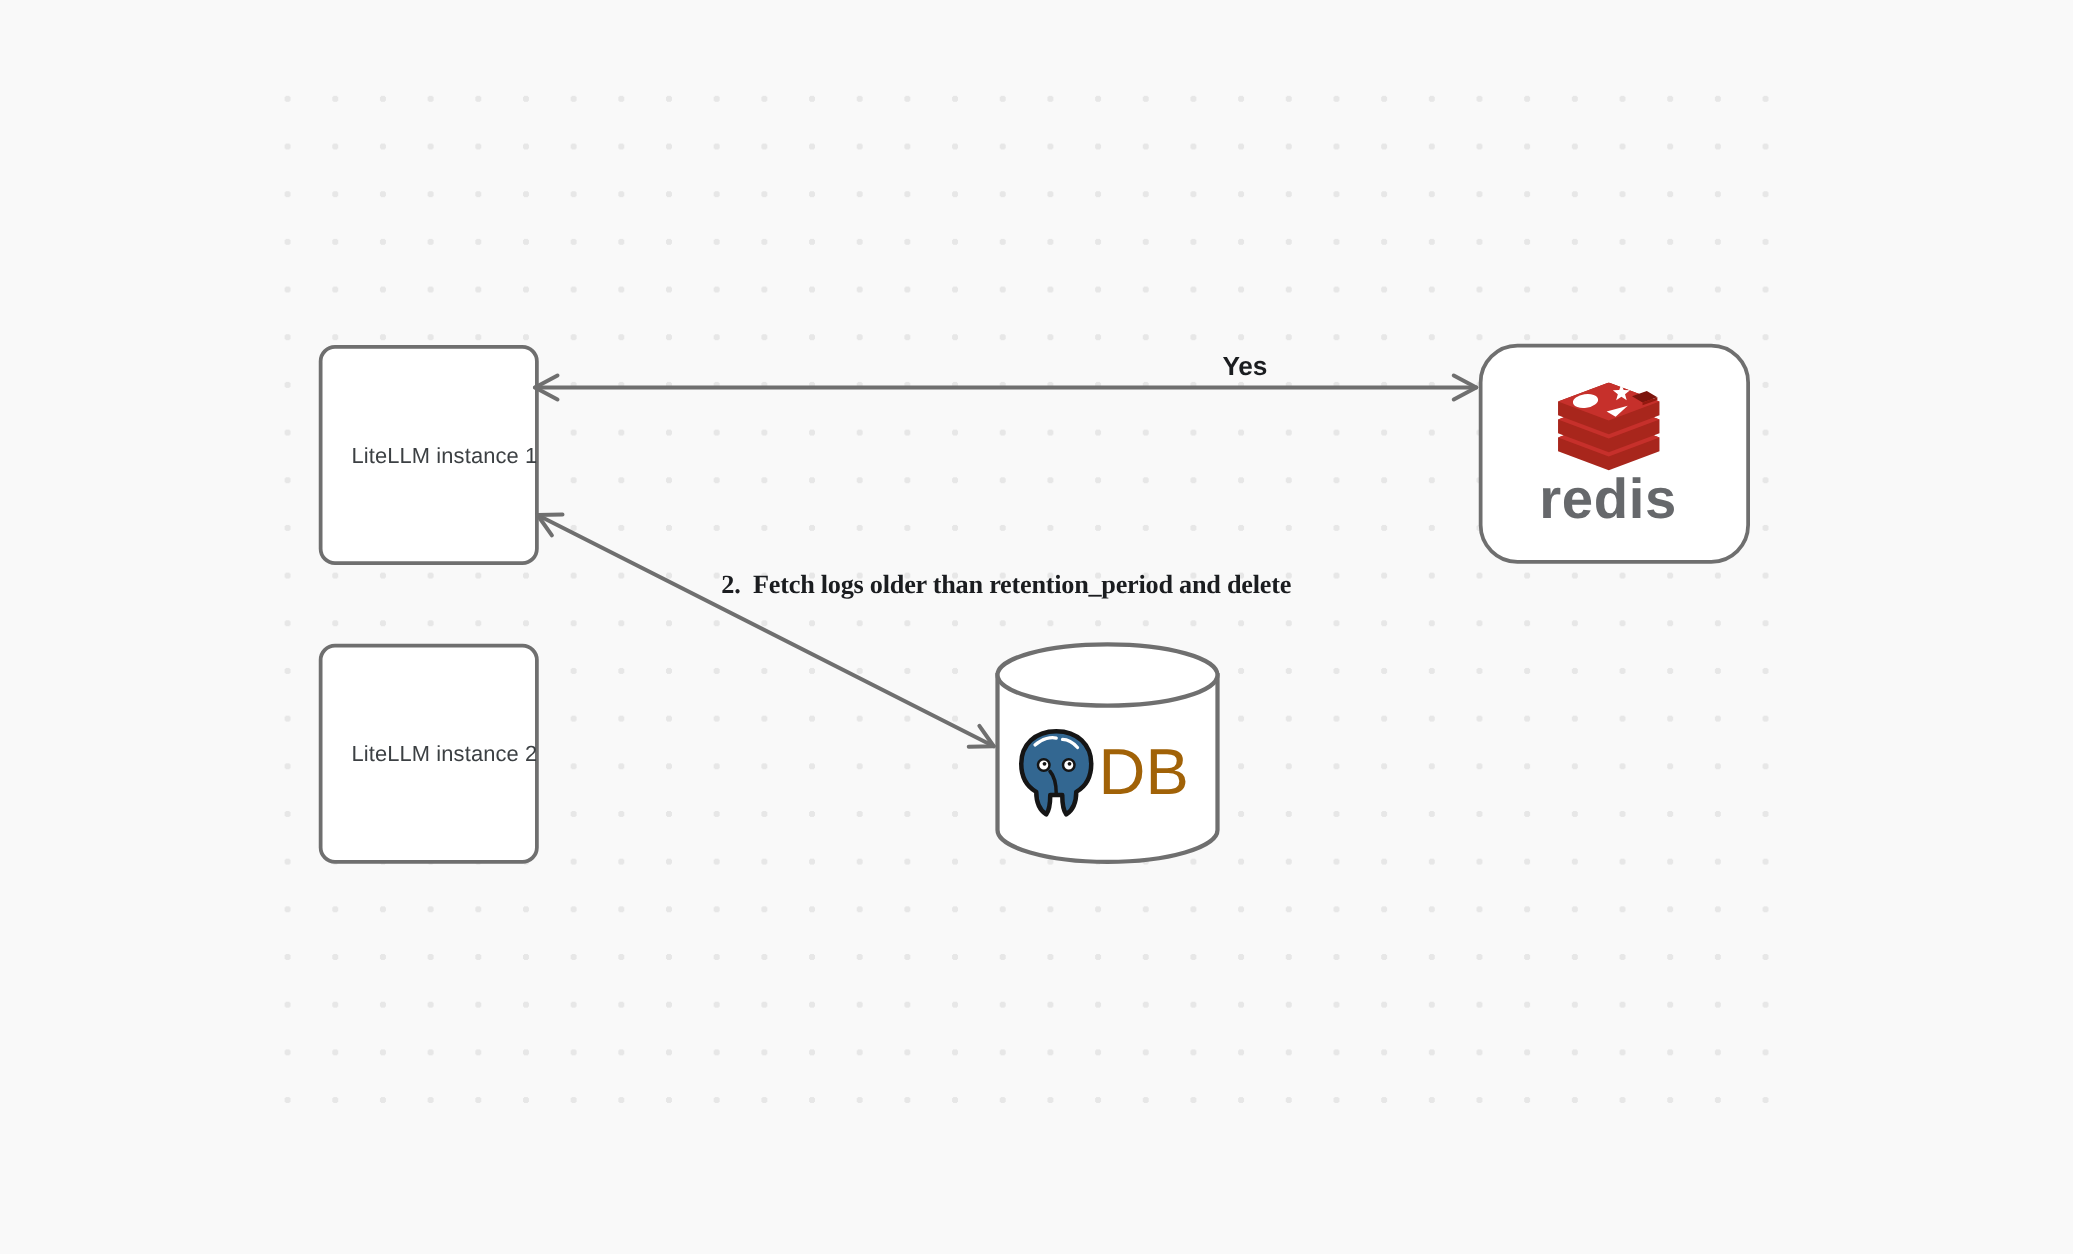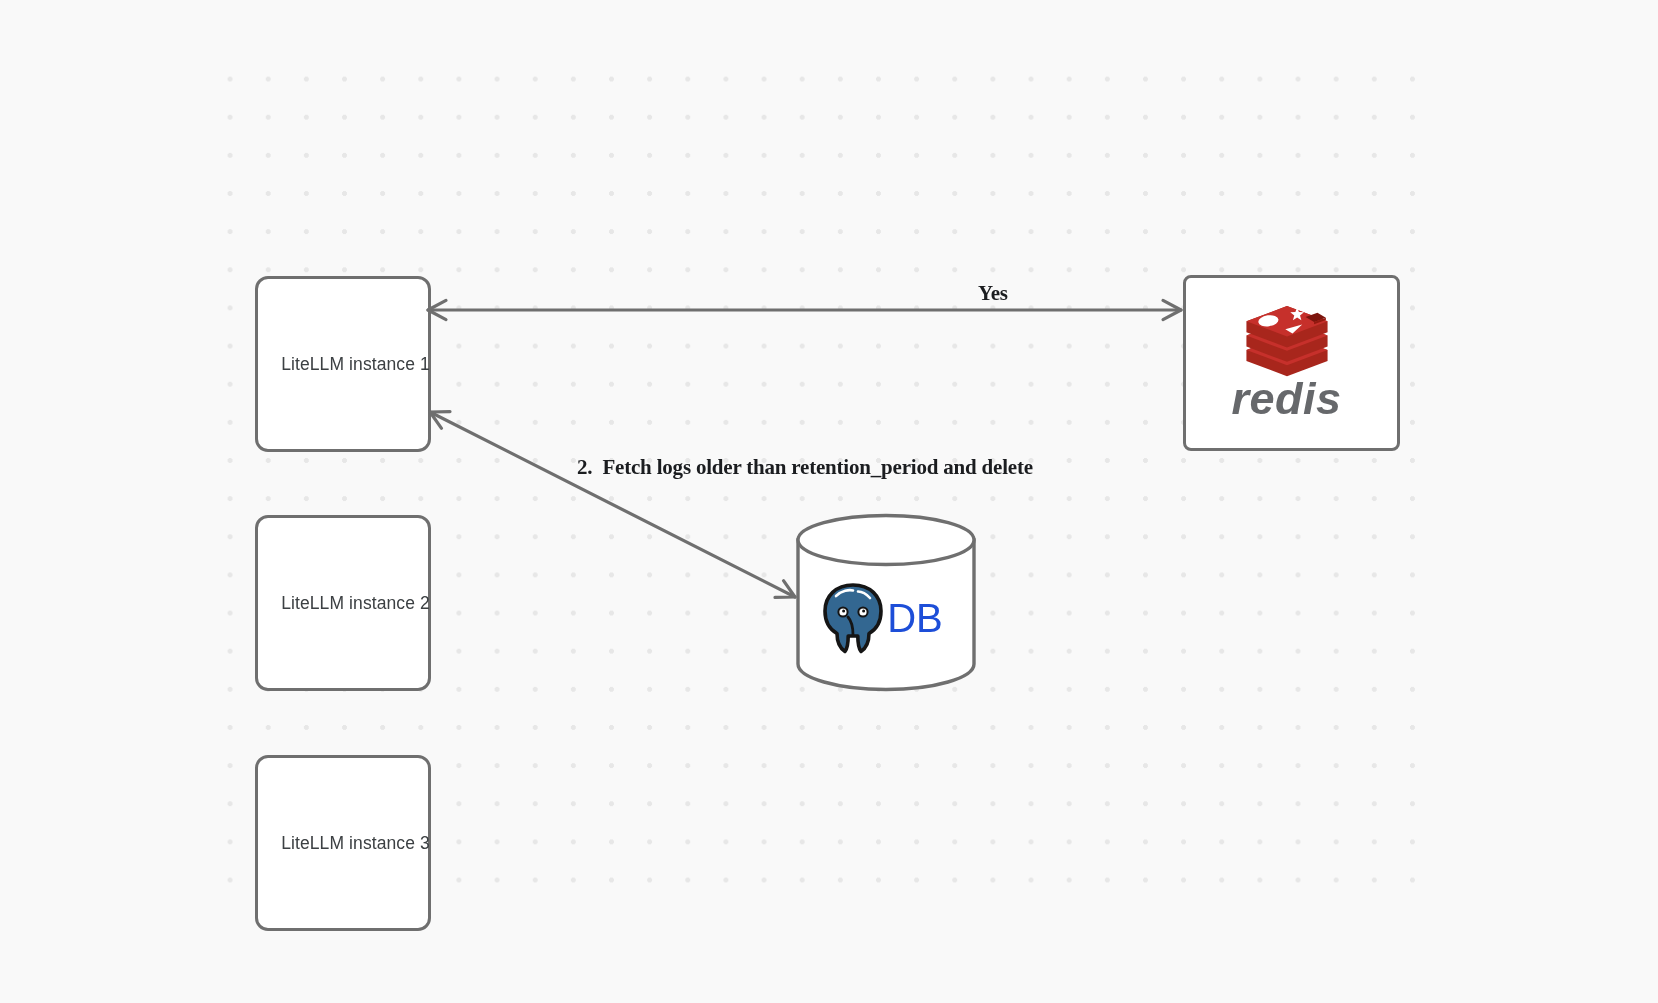--- a/index.html
+++ b/index.html
@@ -25,67 +25,63 @@
   }
   .node-box .label{
     font-size:17.5px;color:#3c4043;letter-spacing:.1px;white-space:nowrap;
   }
   #box1{left:255px;top:276px;}
   #box2{left:255px;top:515px;}
   #box3{left:255px;top:755px;}
 
   .redis-node{
     position:absolute;left:1183px;top:275px;width:217px;height:176px;
-    background:#ffffff;border:3.2px solid #6f6f6f;border-radius:8px;
+    background:#ffffff;border:3.2px solid #6f6f6f;border-radius:31px;
     display:flex;flex-direction:column;align-items:center;justify-content:center;
     box-sizing:border-box;
-    font-style:italic;
   }
   .redis-node .redis-wordmark{
     font-size:45px;font-weight:bold;color:#66686b;line-height:44px;
     letter-spacing:0.5px;margin-right:10px;
   }
   .redis-icon{margin-right:10px;display:block;}
 
   .db-node{position:absolute;left:794px;top:512px;width:186px;height:182px;}
   .db-node .cyl{position:absolute;left:0;top:0;}
   .db-content{
     position:absolute;left:0;top:68px;width:100%;height:76px;
     display:flex;align-items:center;justify-content:center;
   }
   .db-label{
-    font-size:40px;font-weight:500;color:#1d4ed8;letter-spacing:0;
+    font-size:52px;font-weight:500;color:#a16207;letter-spacing:0;
     margin-left:-2px;margin-right:14px;
   }
 
   .arrow-layer{position:absolute;inset:0;pointer-events:none;}
 
   .flow-label{
     position:absolute;font-size:21px;font-weight:bold;color:#1b1d20;
     white-space:pre;letter-spacing:-0.2px;line-height:25px;
   }
   #label1{left:497px;top:281px;}
-  #label1-answer{left:978px;top:281px;font-family:Liberation Serif, serif;}
+  #label1-answer{left:978px;top:281px;}
   #label2{left:577px;top:455px;font-family:Liberation Serif, serif;}
 </style>
 </head>
 <body>
 
 <div class="canvas">
 
   <div class="dot-grid"></div>
 
   <div class="node-box" id="box1">
     <span class="label">LiteLLM instance 1</span>
   </div>
   <div class="node-box" id="box2">
     <span class="label">LiteLLM instance 2</span>
-  </div>
-  <div class="node-box" id="box3">
-    <span class="label">LiteLLM instance 3</span>
   </div>
 
   <div class="redis-node">
     <svg class="redis-icon" width="82" height="71" viewBox="0 0 96 84">
 
       <g transform="translate(0,34)">
         <path d="M0,18 L48,0 L96,18 L96,31 L48,49 L0,31 Z" fill="#a8261c"></path>
         <path d="M0,18 L48,0 L96,18 L48,36 Z" fill="#c6302b"></path>
       </g>
 

